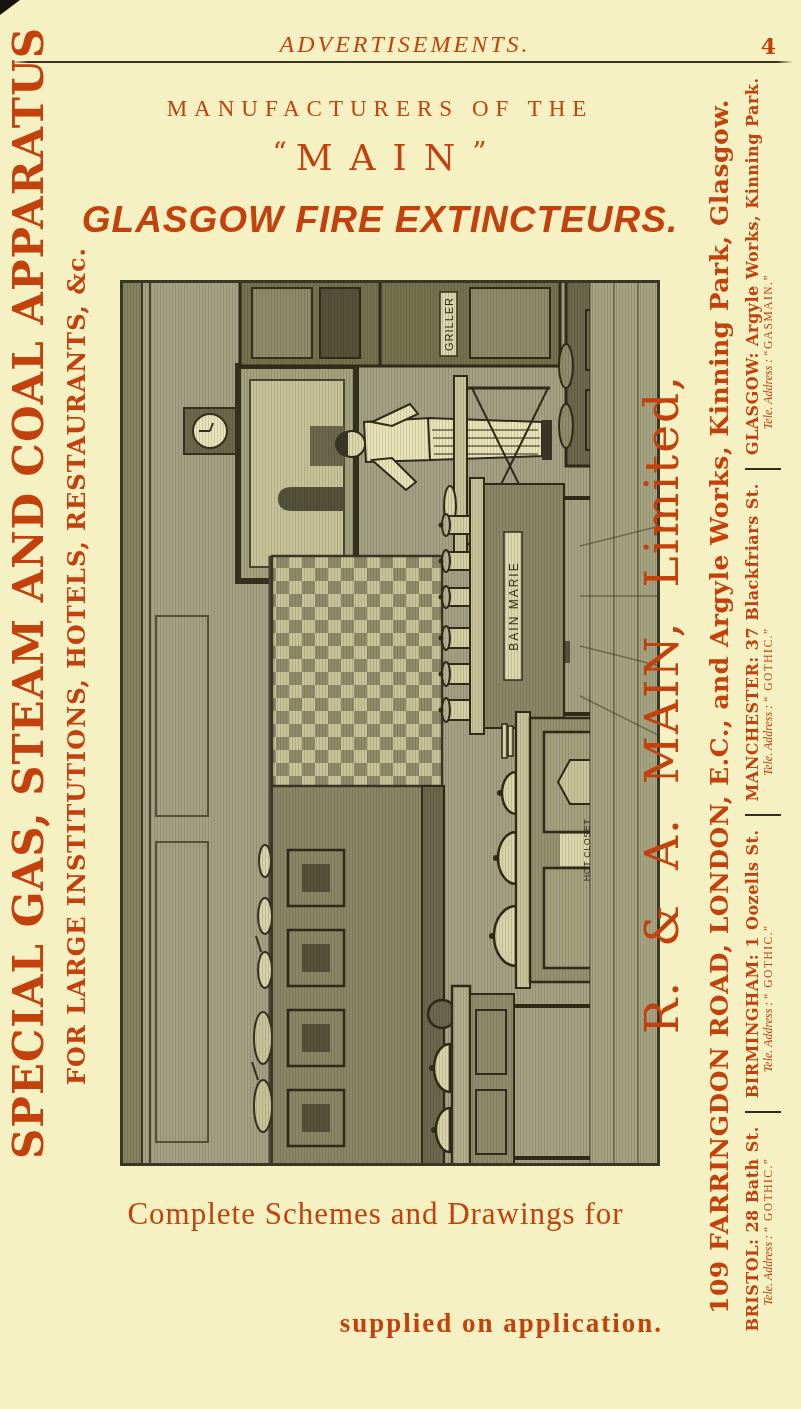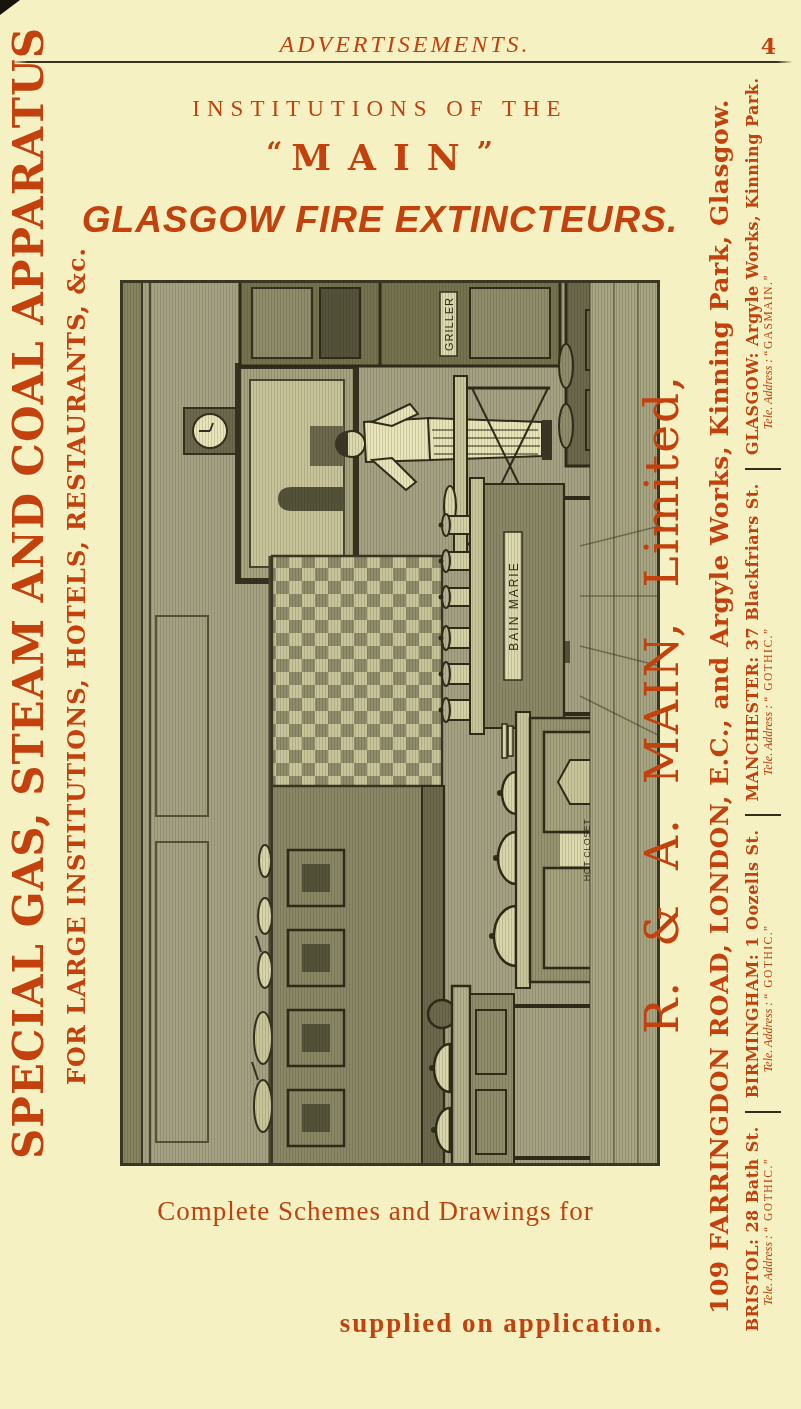--- a/index.html
+++ b/index.html
@@ -25,21 +25,21 @@
     position:absolute;top:61px;left:12px;right:8px;height:2px;
     background:linear-gradient(90deg,rgba(58,52,37,0) 0%,#3a3425 2%,#3a3425 98%,rgba(58,52,37,0) 100%);
   }
   
   .mast-intro{
     position:absolute;top:96px;left:150px;width:460px;text-align:center;
     font-size:23px;letter-spacing:7px;
   }
   .mast-brand{
     position:absolute;top:136px;left:150px;width:460px;text-align:center;
-    font-family:"DejaVu Serif",serif;font-weight:bold;font-size:36px;letter-spacing:17px;
+    font-family:"DejaVu Serif",serif;font-weight:normal;font-size:36px;letter-spacing:17px;
   }
   .mast-brand .q{font-size:28px;vertical-align:8px;letter-spacing:1px;}
   .mast-brand .q.open{margin-right:8px;}
   .mast-product{
     position:absolute;top:199px;left:70px;width:620px;text-align:center;
     font-family:"Liberation Sans",sans-serif;font-weight:bold;font-style:italic;
     font-size:37px;letter-spacing:1px;white-space:nowrap;
   }
   
   .vcol{position:absolute;top:0;height:1409px;}
@@ -91,21 +91,21 @@
   
   .illustration{position:absolute;left:120px;top:280px;width:540px;height:886px;}
   .illustration-inner{
     position:absolute;top:0;left:0;width:886px;height:540px;
     transform-origin:top left;
     transform:rotate(-90deg) translateX(-886px);
   }
   
   .footer-line1{
     position:absolute;top:1196px;left:88px;width:575px;text-align:center;
-    font-size:27px;letter-spacing:1px;
+    font-size:31px;letter-spacing:1px;
   }
   .footer-line2{
     position:absolute;top:1240px;left:88px;width:575px;text-align:center;
     font-size:40px;letter-spacing:0px;white-space:nowrap;
   }
   .footer-line2 .squeeze{display:inline-block;transform:scaleX(.84);transform-origin:center;}
   .footer-line3{
     position:absolute;top:1308px;left:88px;width:575px;text-align:right;
     font-size:27px;letter-spacing:2px;font-weight:bold;
   }
@@ -114,21 +114,21 @@
 <body>
 
 <div class="page">
 
   <div class="corner-mark"></div>
 
   <div class="adv-header">ADVERTISEMENTS.</div>
   <div class="page-number">4</div>
   <div class="header-rule"></div>
 
-  <div class="mast-intro">INSTITUTIONS OF THE</div>
+  <div class="mast-intro">MANUFACTURERS OF THE</div>
   <div class="mast-brand"><span class="q open">“</span><span>MAIN</span><span class="q close">”</span></div>
   <div class="mast-product">GLASGOW FIRE EXTINCTEURS.</div>
 
   <div class="vcol left-col">
     <div class="vcol-inner">
       <div class="lrow1">SPECIAL GAS, STEAM AND COAL APPARATUS</div>
       <div class="lrow2">FOR LARGE INSTITUTIONS, HOTELS, RESTAURANTS, &amp;c.</div>
     </div>
   </div>
 

